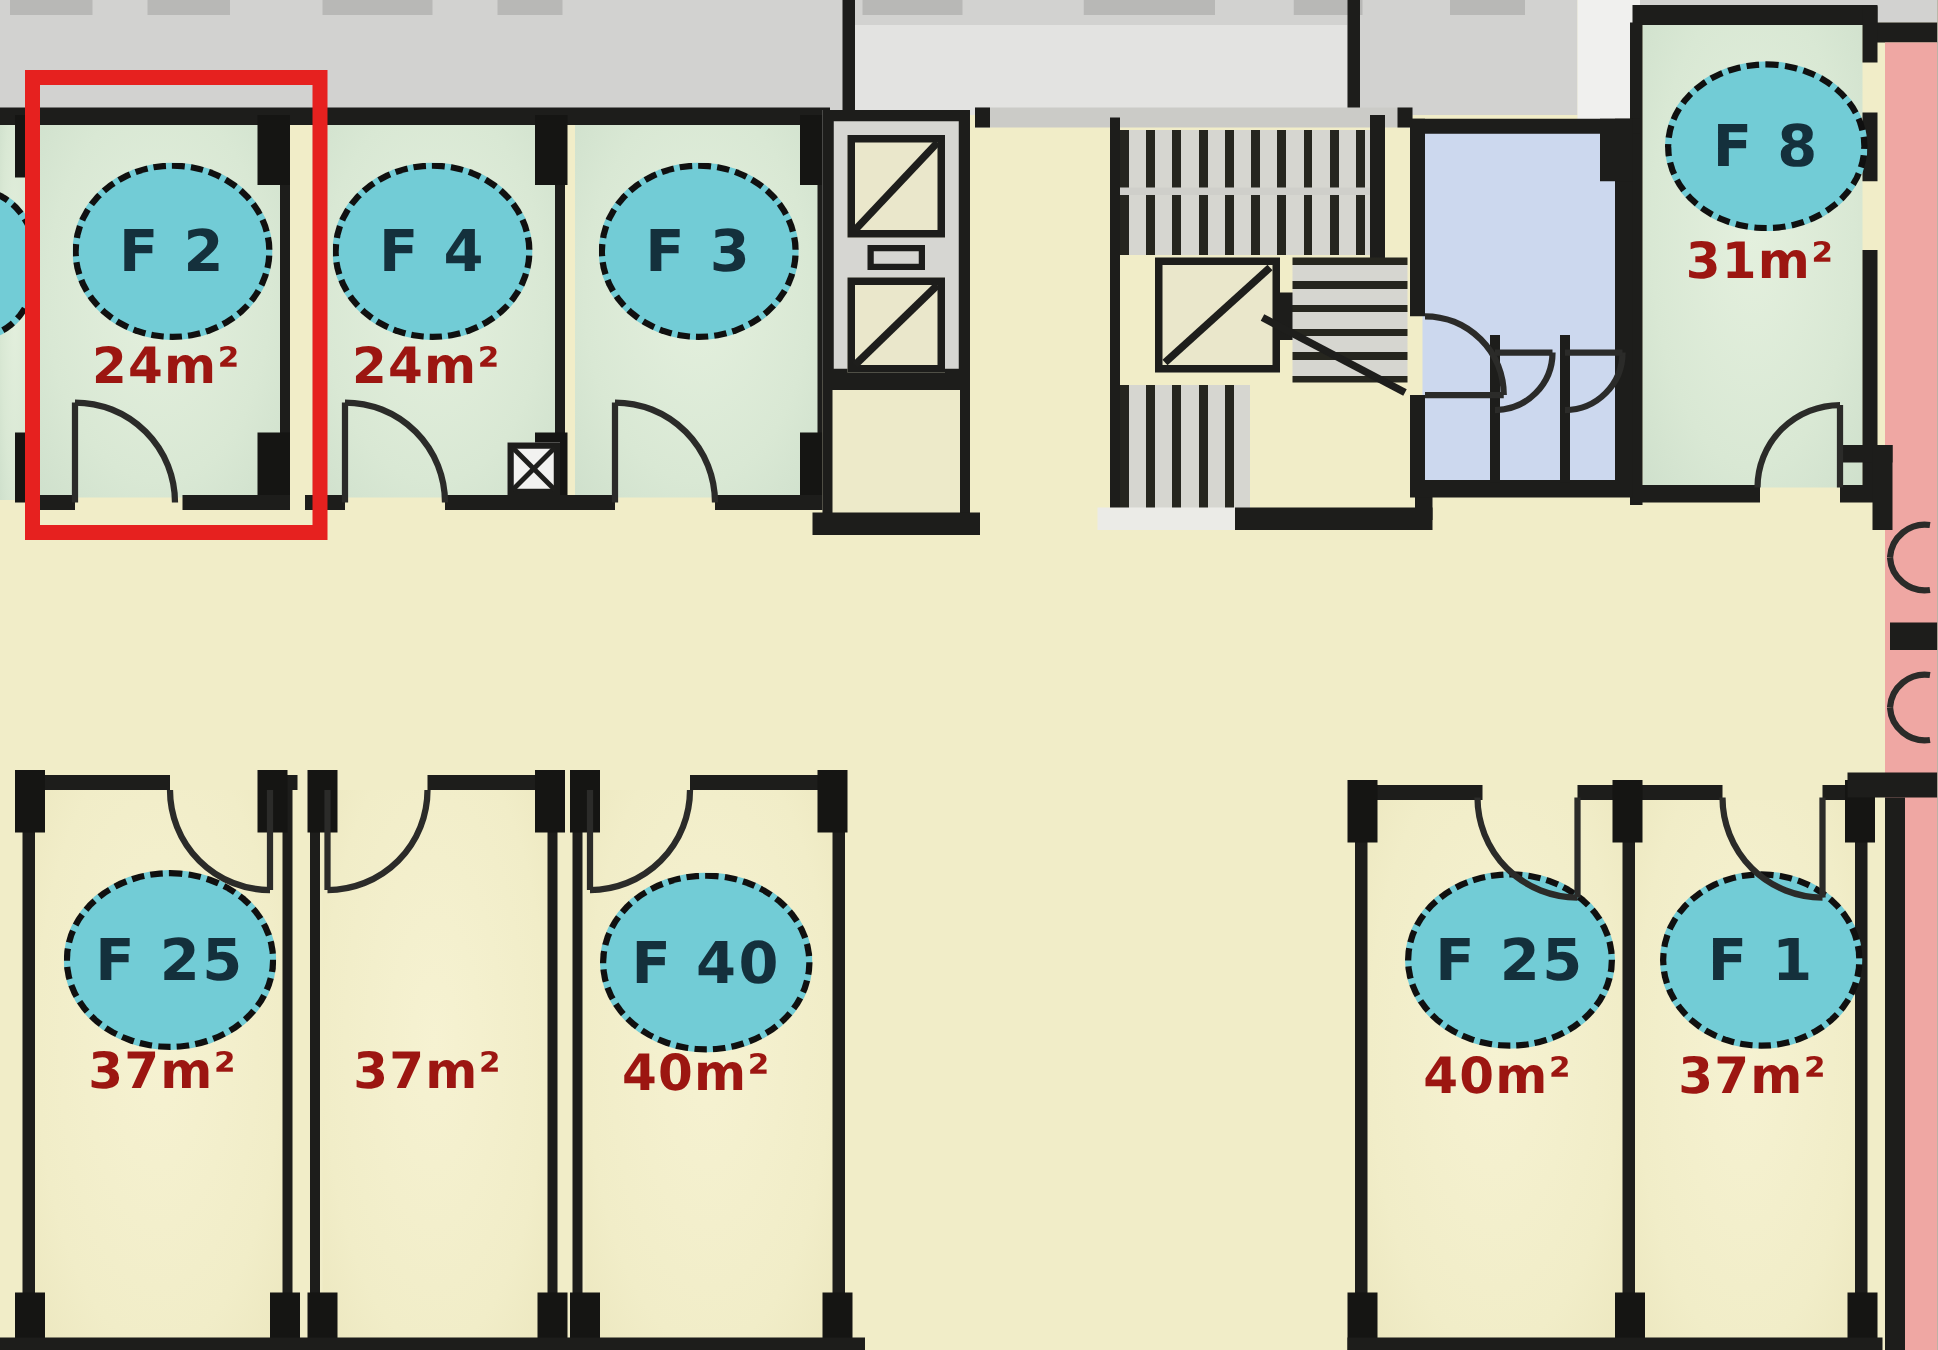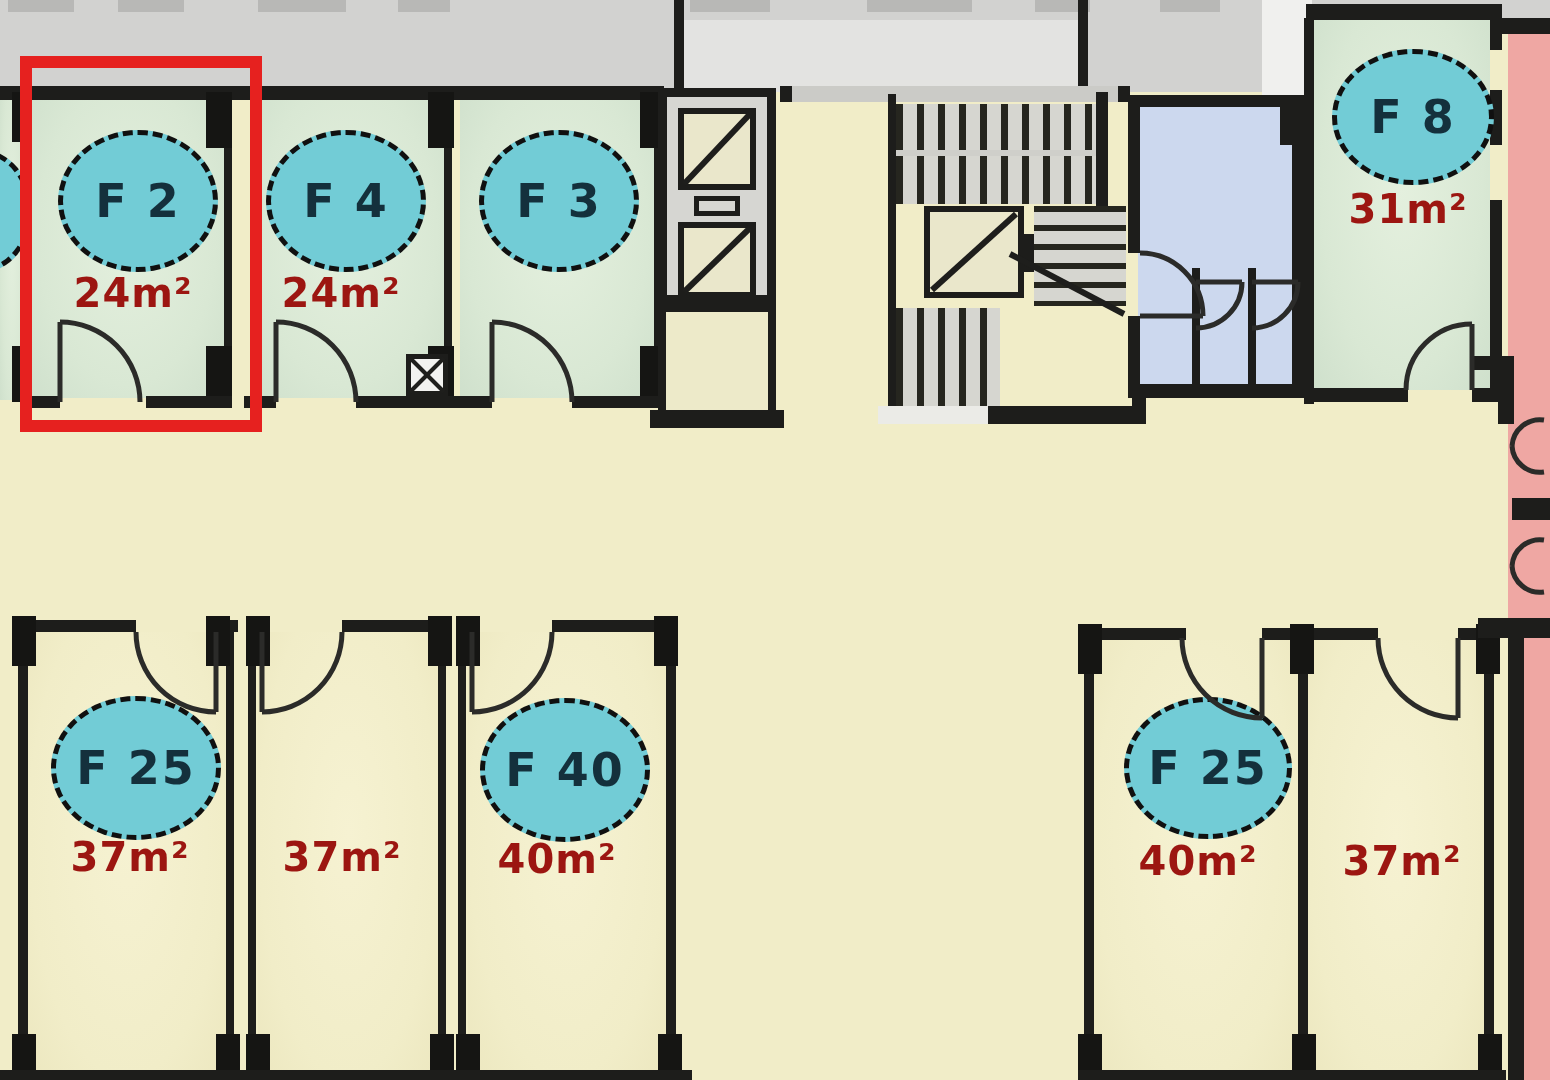--- a/index.html
+++ b/index.html
@@ -196,20 +196,23 @@
     </div>
   <div class="badge" style="left:51px;top:696px;width:160px;height:134px">
       <span>F 25</span>
     </div>
   <div class="badge" style="left:480px;top:698px;width:160px;height:134px">
       <span>F 40</span>
     </div>
   <div class="badge" style="left:1124px;top:697px;width:158px;height:132px">
       <span>F 25</span>
     </div>
+  <div class="badge" style="left:1328px;top:697px;width:152px;height:132px">
+      <span>F 1</span>
+    </div>
 
   <div class="area" style="left:33px;top:270px;width:200px">24m²</div>
   <div class="area" style="left:241px;top:270px;width:200px">24m²</div>
   <div class="area" style="left:1308px;top:186px;width:200px">31m²</div>
   <div class="area" style="left:30px;top:834px;width:200px">37m²</div>
   <div class="area" style="left:242px;top:834px;width:200px">37m²</div>
   <div class="area" style="left:457px;top:836px;width:200px">40m²</div>
   <div class="area" style="left:1098px;top:838px;width:200px">40m²</div>
   <div class="area" style="left:1302px;top:838px;width:200px">37m²</div>
 

